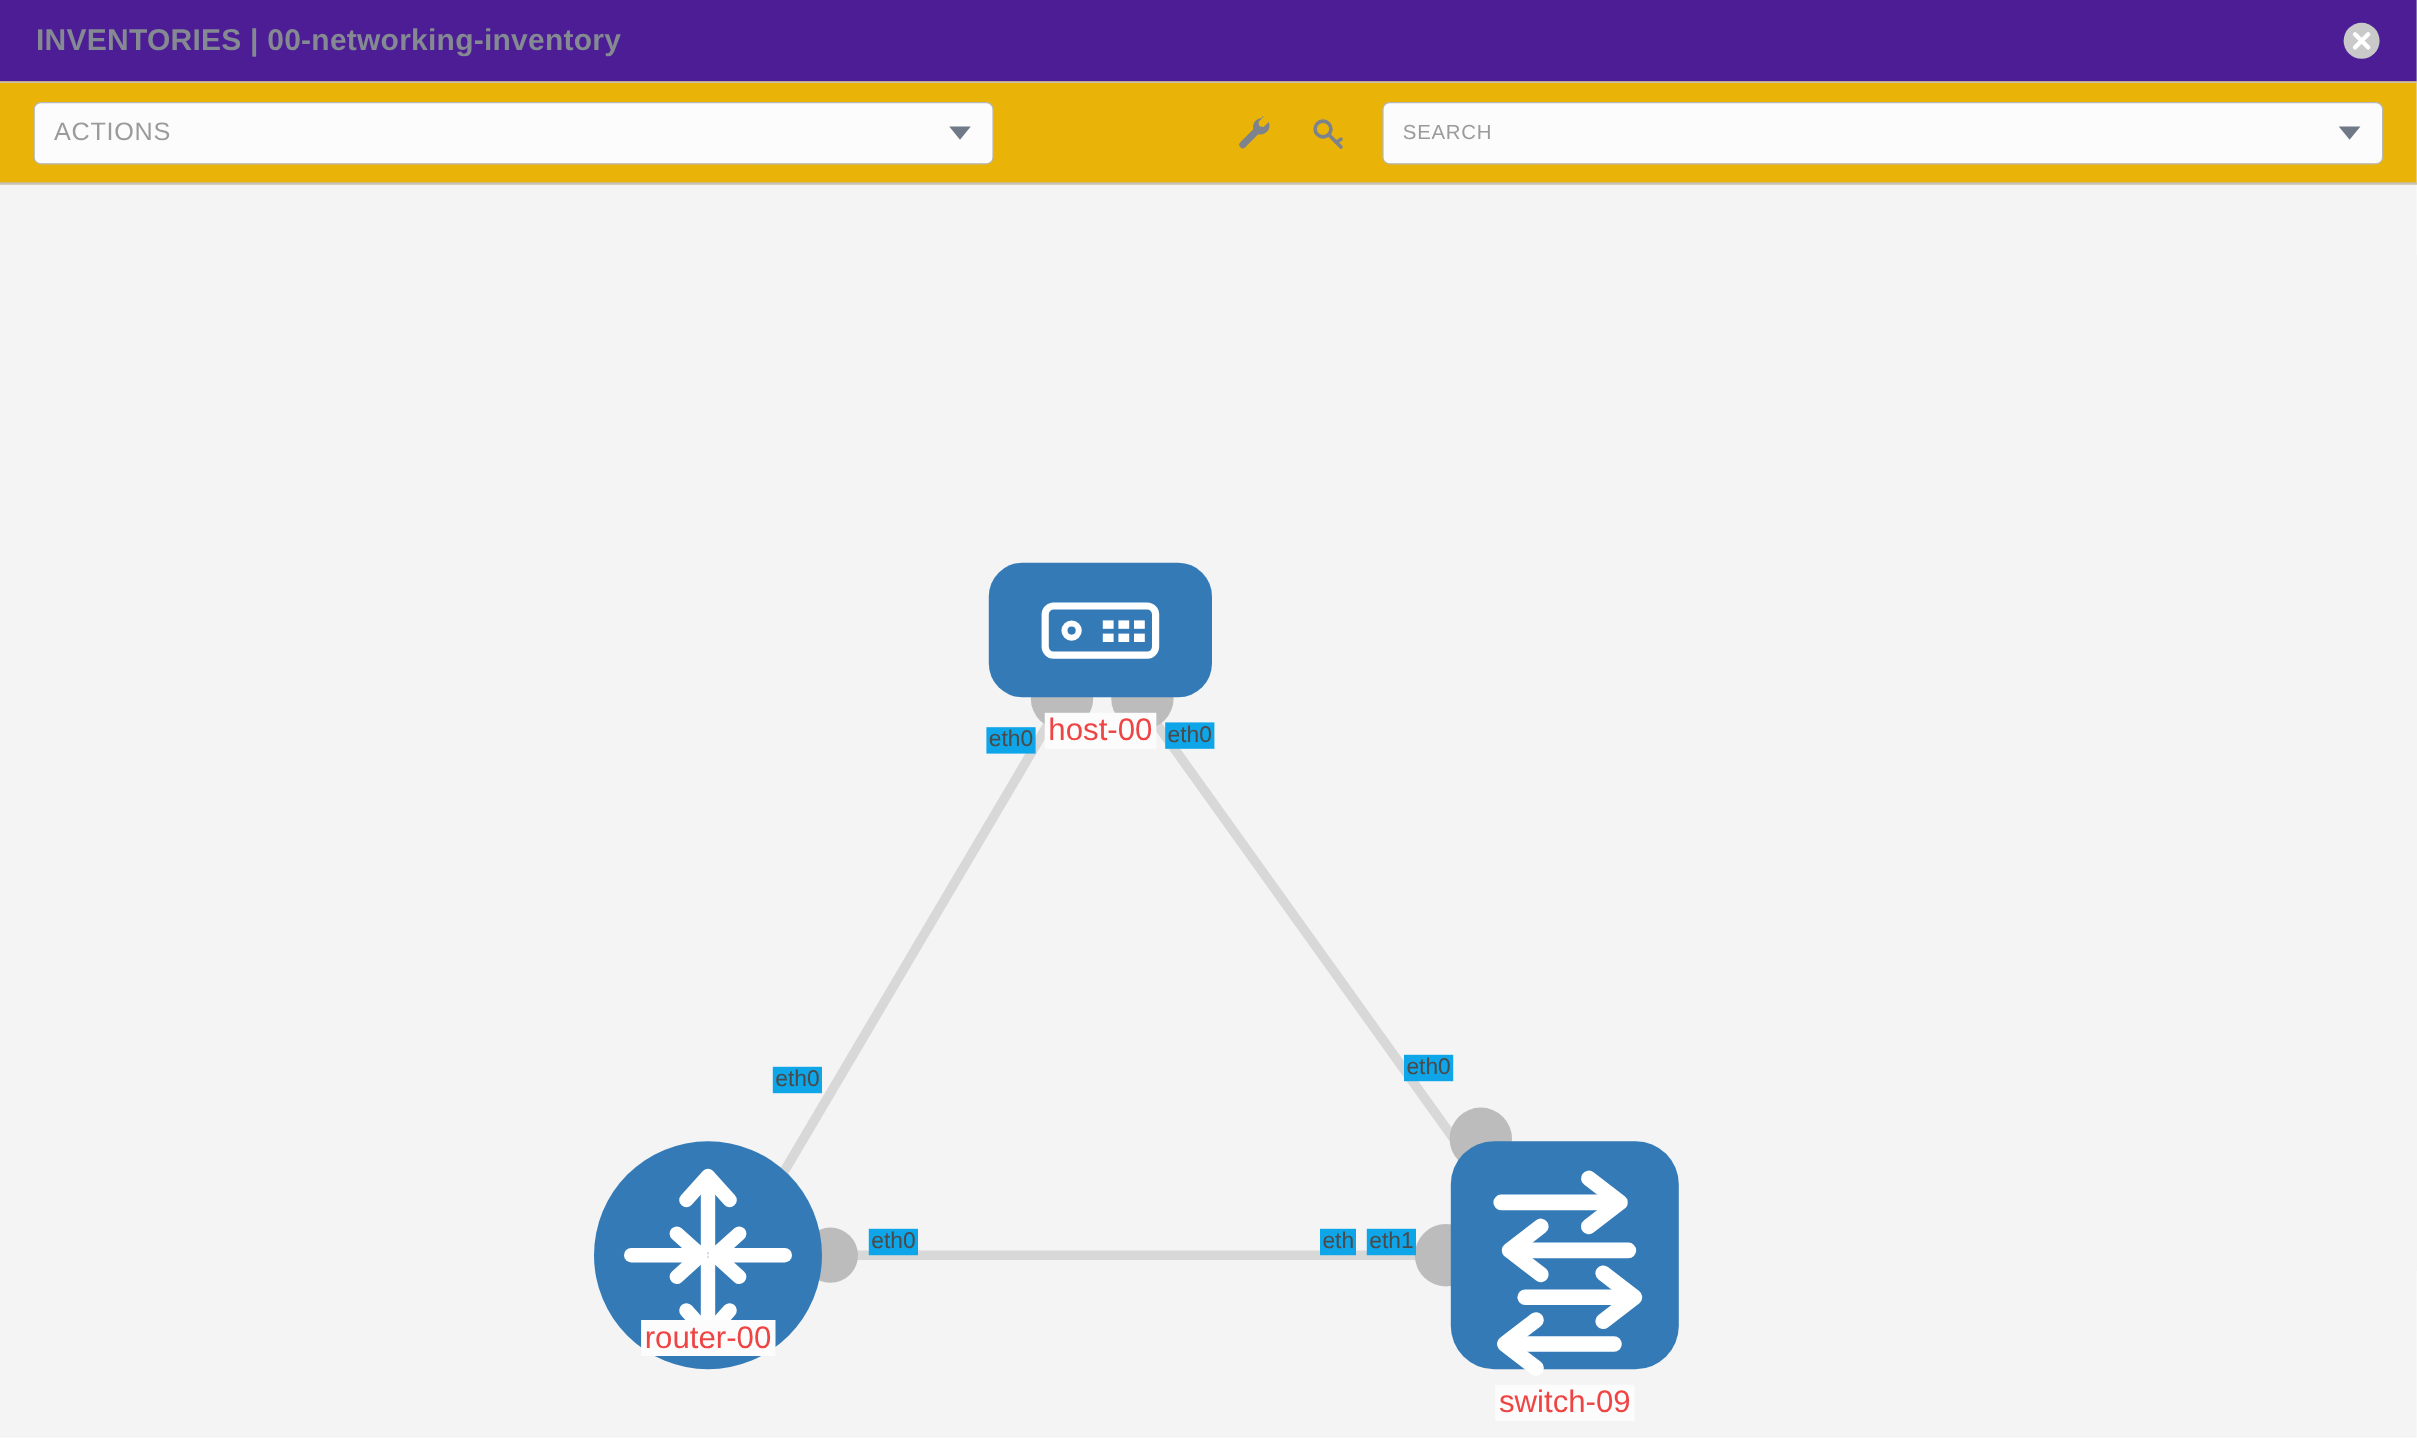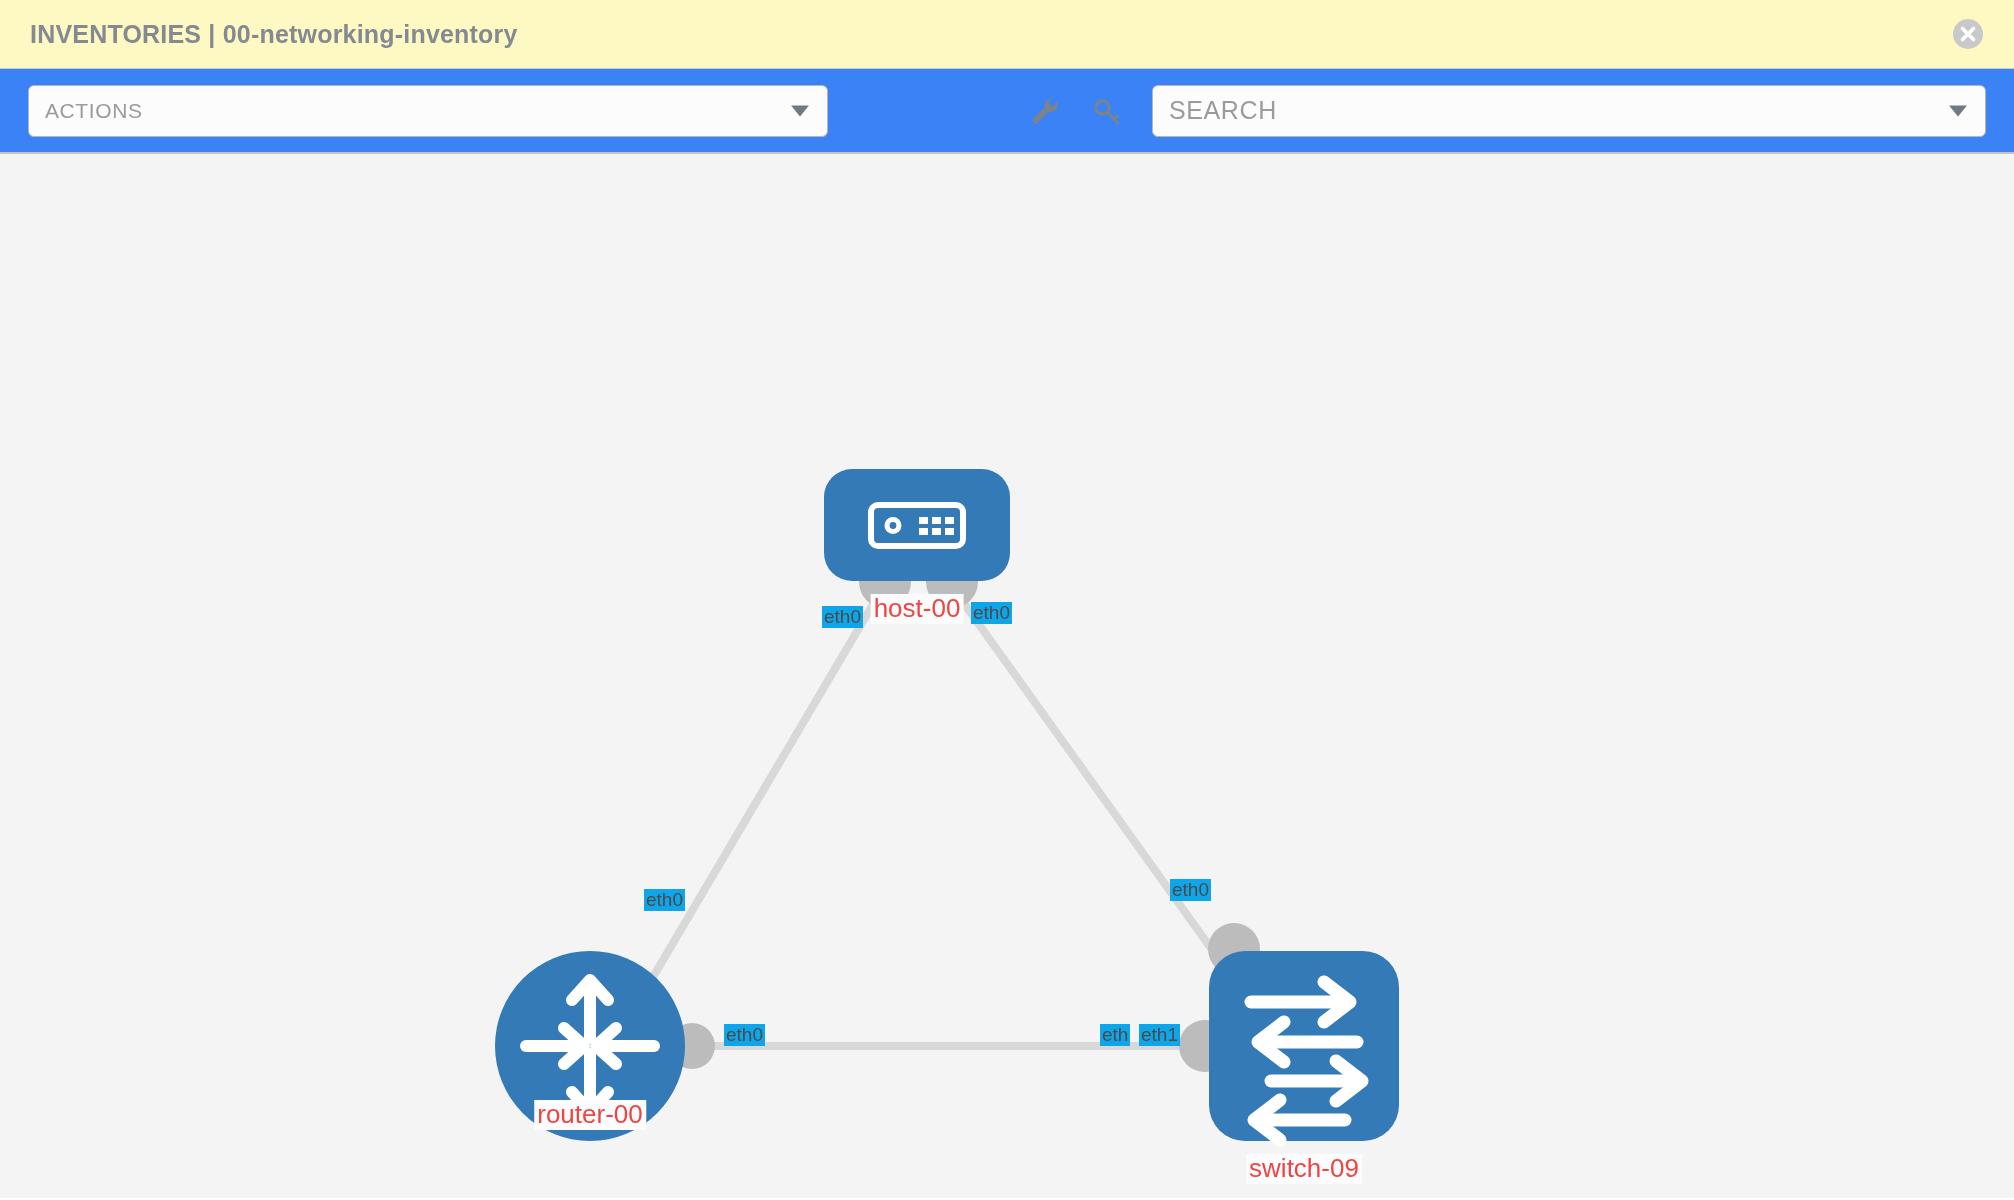--- a/index.html
+++ b/index.html
@@ -9,21 +9,21 @@
     height: 1200px;
     overflow: hidden;
     background: #ffffff;
     font-family: "Liberation Sans", sans-serif;
   }
 
   
   .header {
     position: relative;
     height: 68px;
-    background: #fef9c3;
+    background: #4c1d95;
     display: flex;
     align-items: center;
     padding: 0 30px;
   }
   .page-title {
     font-size: 25px;
     font-weight: bold;
     color: #848992;
     letter-spacing: 0.2px;
     white-space: nowrap;
@@ -34,21 +34,21 @@
     top: 50%;
     transform: translateY(-50%);
     width: 32px;
     height: 32px;
     cursor: pointer;
   }
 
   
   .toolbar {
     height: 86px;
-    background: #3b82f6;
+    background: #eab308;
     border-top: 1px solid #c9c9c9;
     border-bottom: 2px solid #c3c3c3;
     display: flex;
     align-items: center;
     padding: 0 28px;
     position: relative;
   }
   .actions-select {
     width: 800px;
     height: 52px;
@@ -99,21 +99,21 @@
     background: #fcfcfc;
     border: 1px solid #b6b6b6;
     border-radius: 6px;
     display: flex;
     align-items: center;
     padding: 0 16px;
     position: relative;
     cursor: text;
   }
   .search-box .label {
-    font-size: 25px;
+    font-size: 17px;
     color: #9b9b9b;
     letter-spacing: 0.6px;
   }
 
   
   .canvas {
     position: relative;
     width: 2014px;
     height: 1044px;
     background: #f4f4f4;

